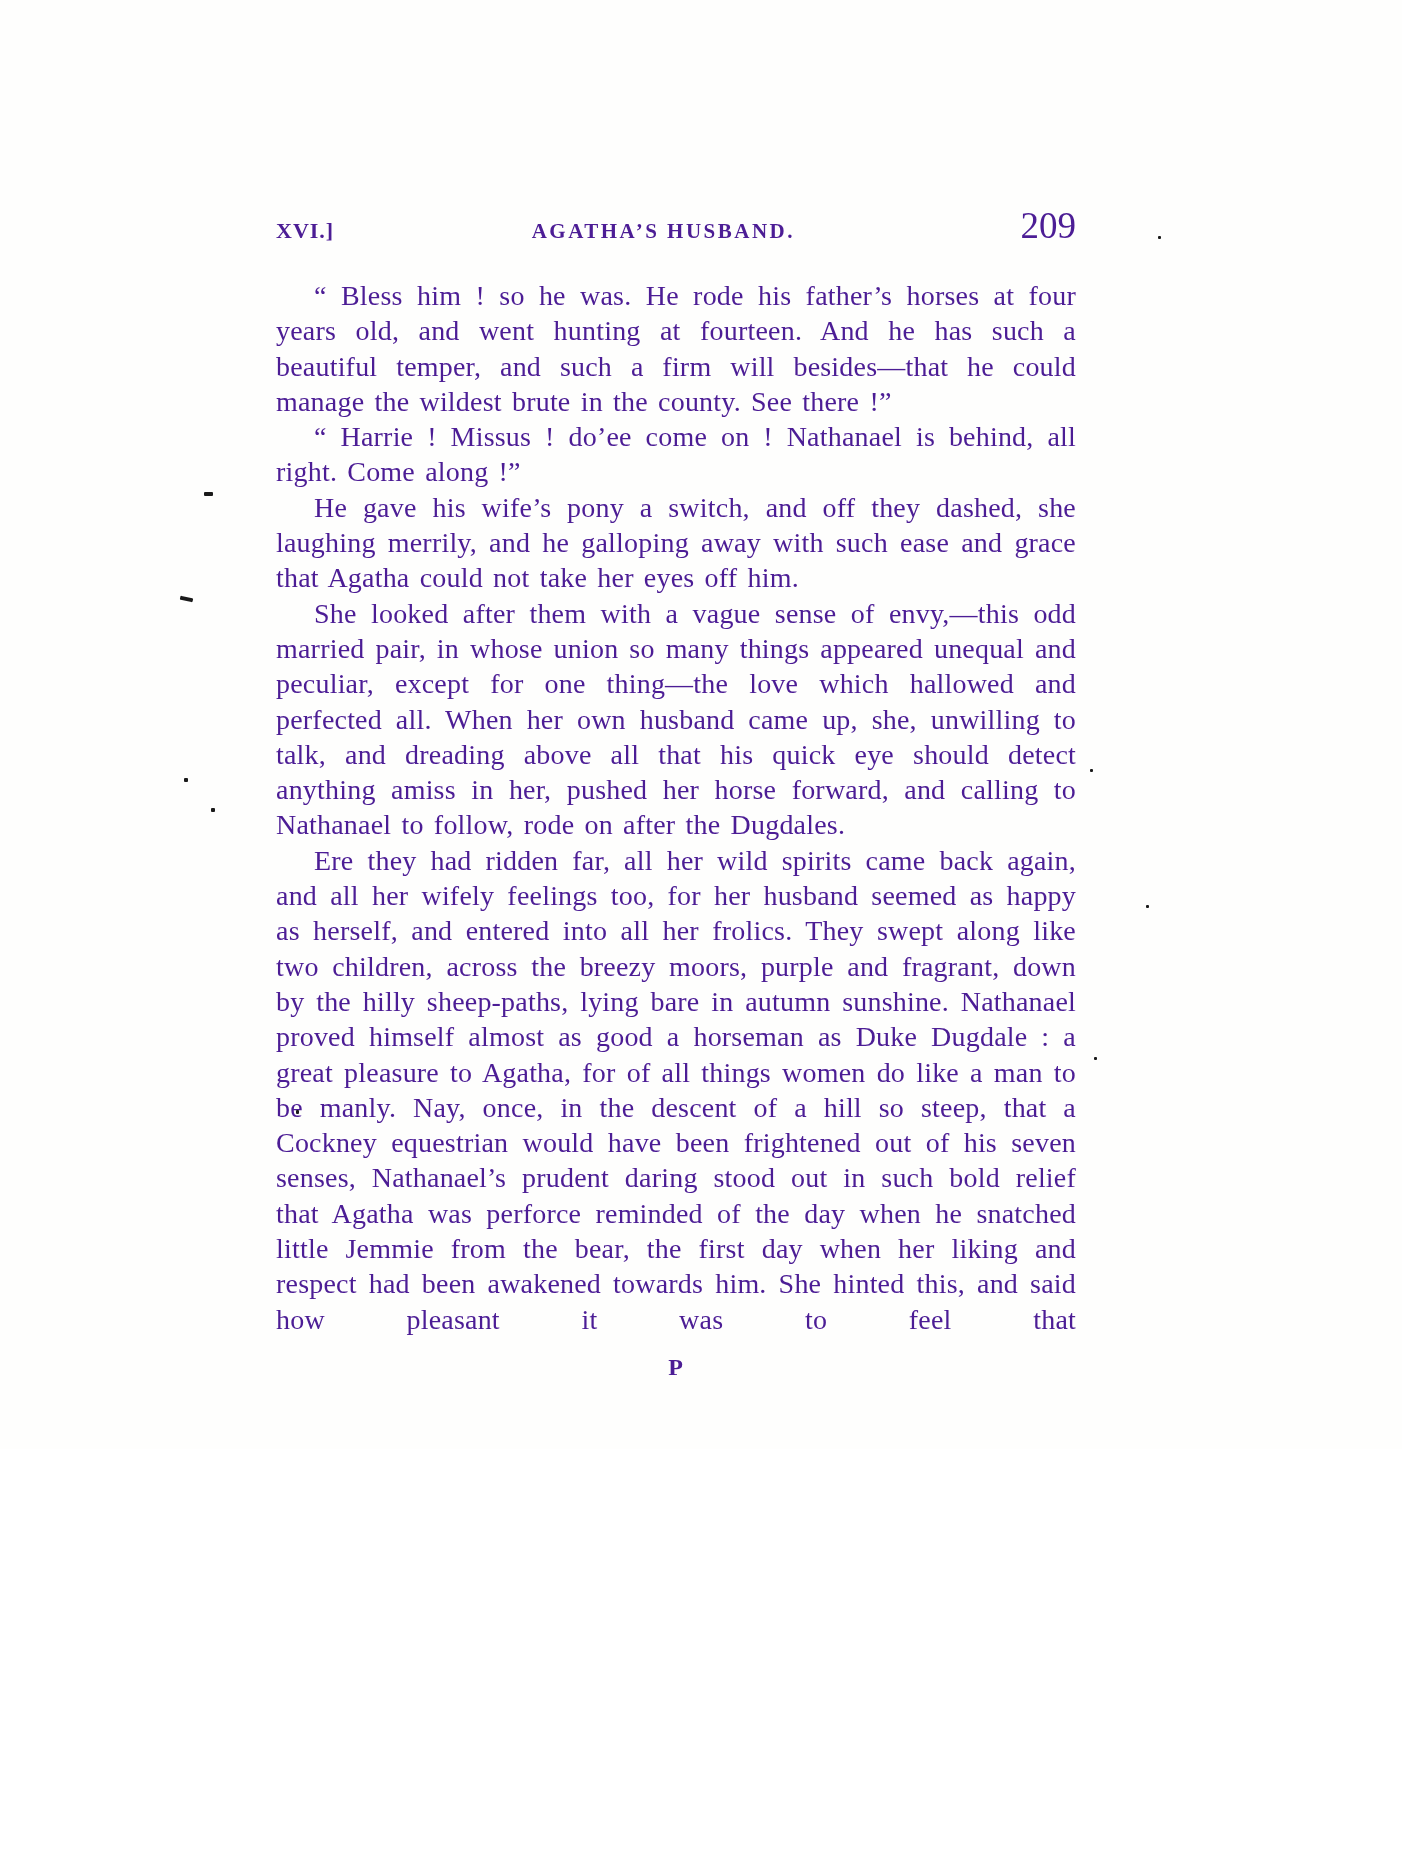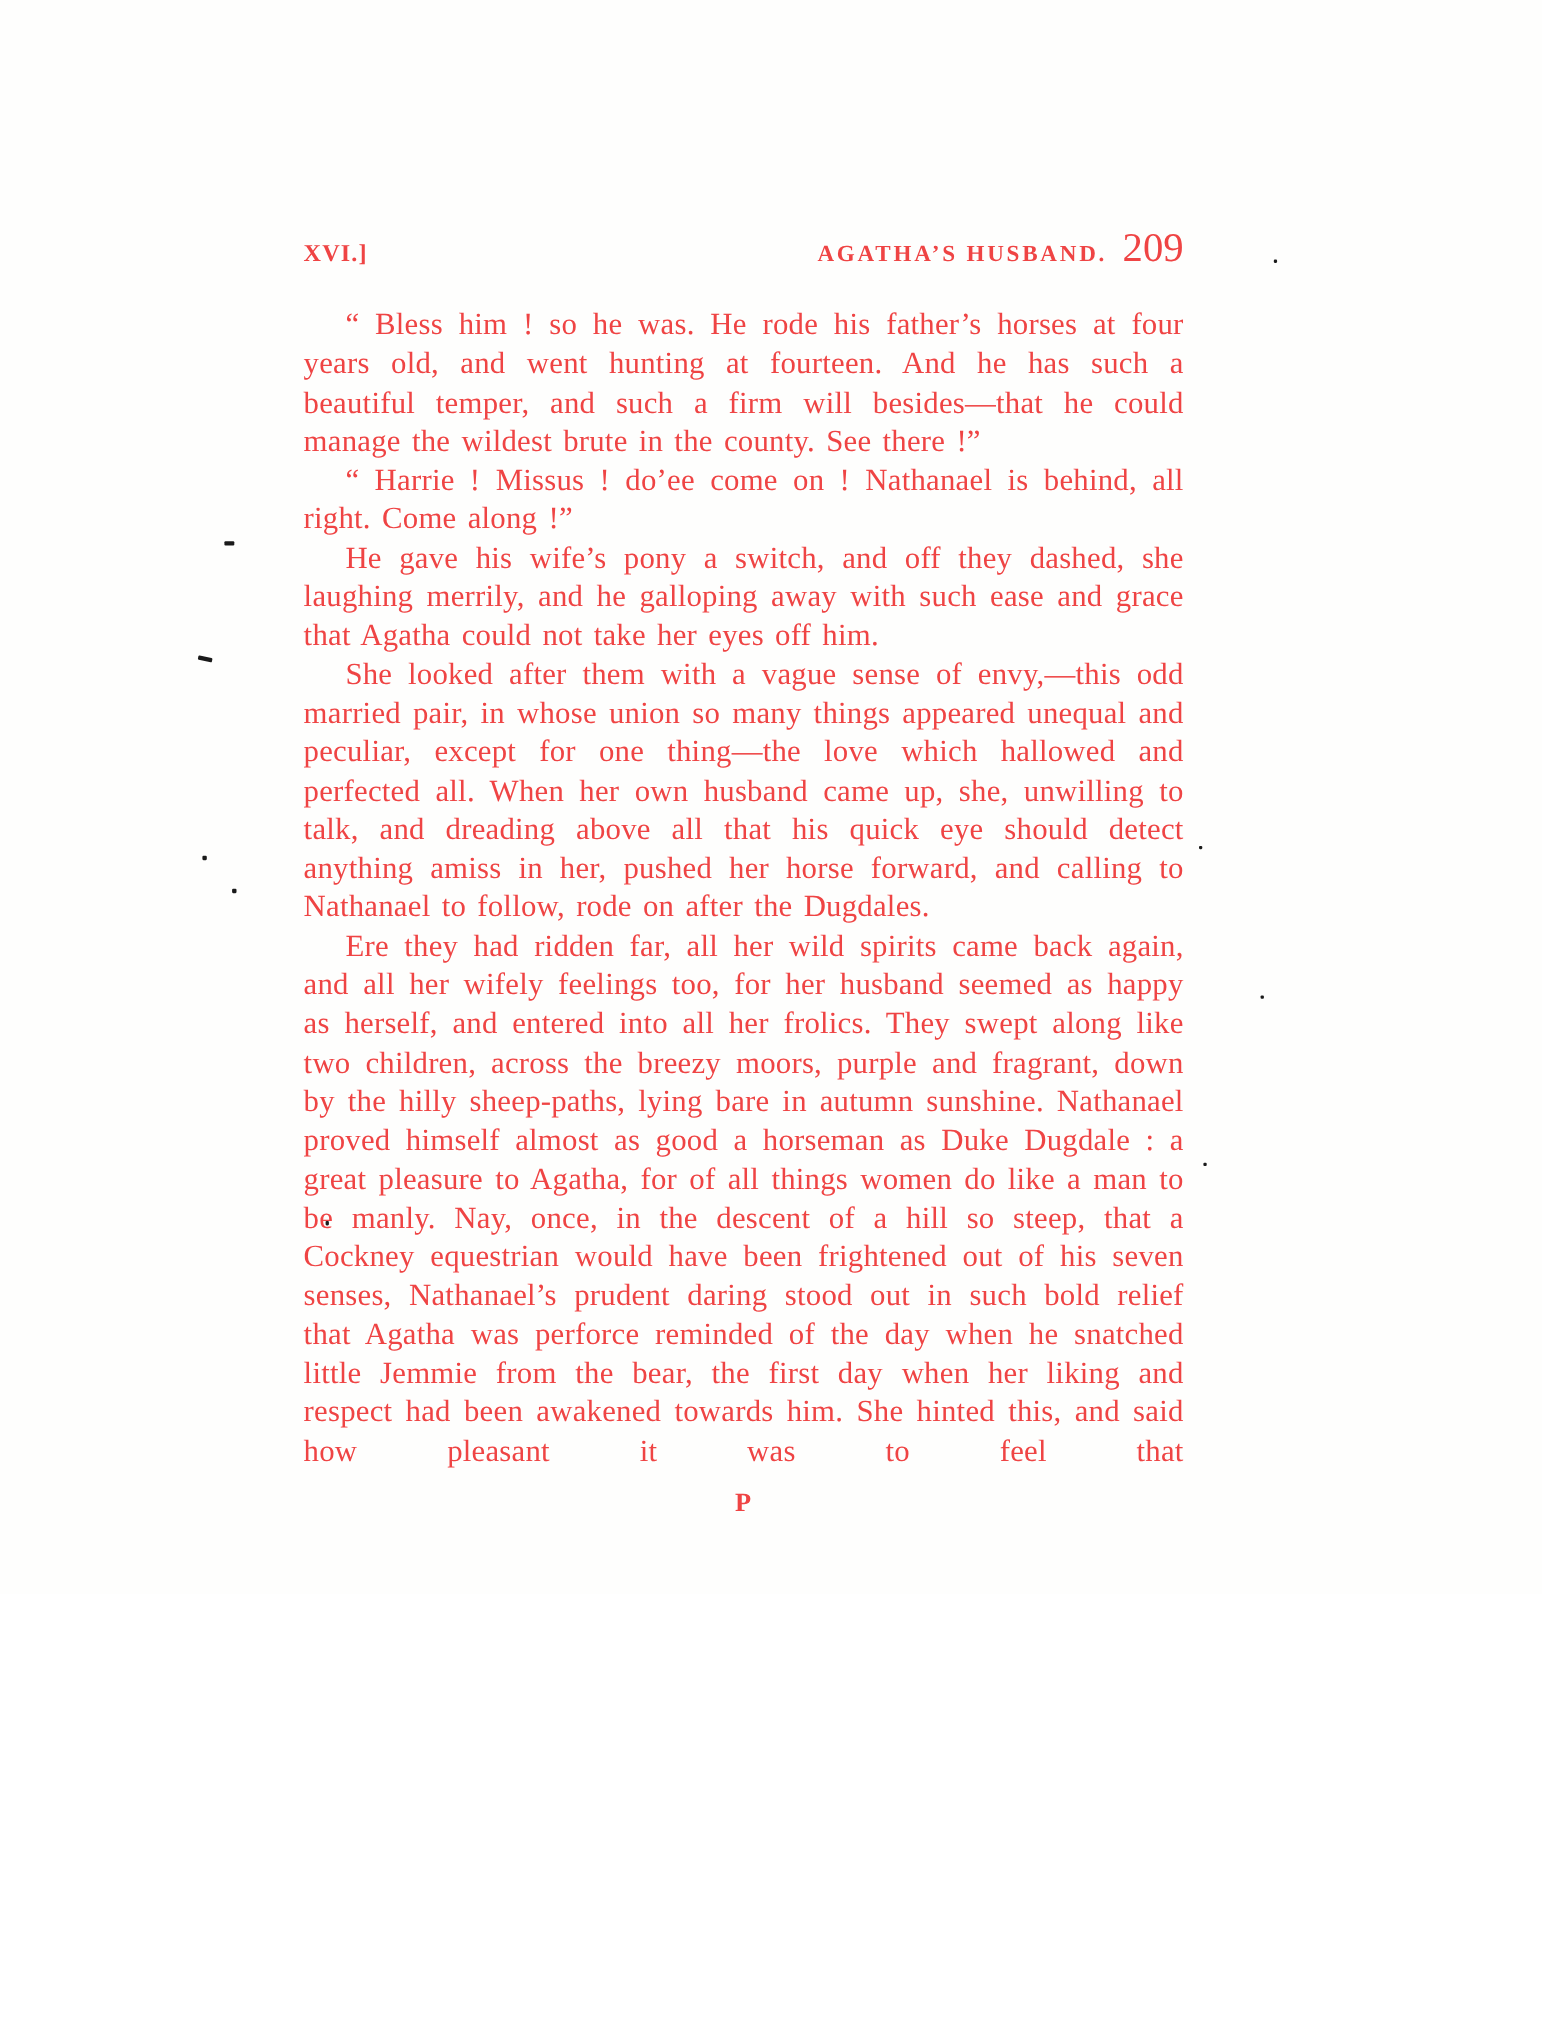--- a/index.html
+++ b/index.html
@@ -7,21 +7,21 @@
     padding: 0;
     background: #ffffff;
   }
   .page {
     position: relative;
     width: 1402px;
     height: 1449px;
     background: #fefefd;
     overflow: hidden;
     font-family: "Liberation Serif", serif;
-    color: #ef4444;
+    color: #4c1d95;
   }
   .content {
     position: absolute;
     left: 276px;
     top: 204px;
     width: 800px;
   }
   .running-head {
     display: flex;
     align-items: baseline;
@@ -31,21 +31,21 @@
   .chapter-marker {
     font-size: 22px;
     font-weight: 700;
     letter-spacing: 1px;
     flex: 0 0 auto;
   }
   .running-title {
     font-size: 21px;
     font-weight: 700;
     letter-spacing: 2.5px;
-    text-align: right;
+    text-align: center;
     flex: 1 1 auto;
     transform: translateX(-14px);
   }
   .page-number {
     font-size: 37px;
     font-weight: 400;
     flex: 0 0 auto;
   }
   .body-text {
     margin-top: 38px;

